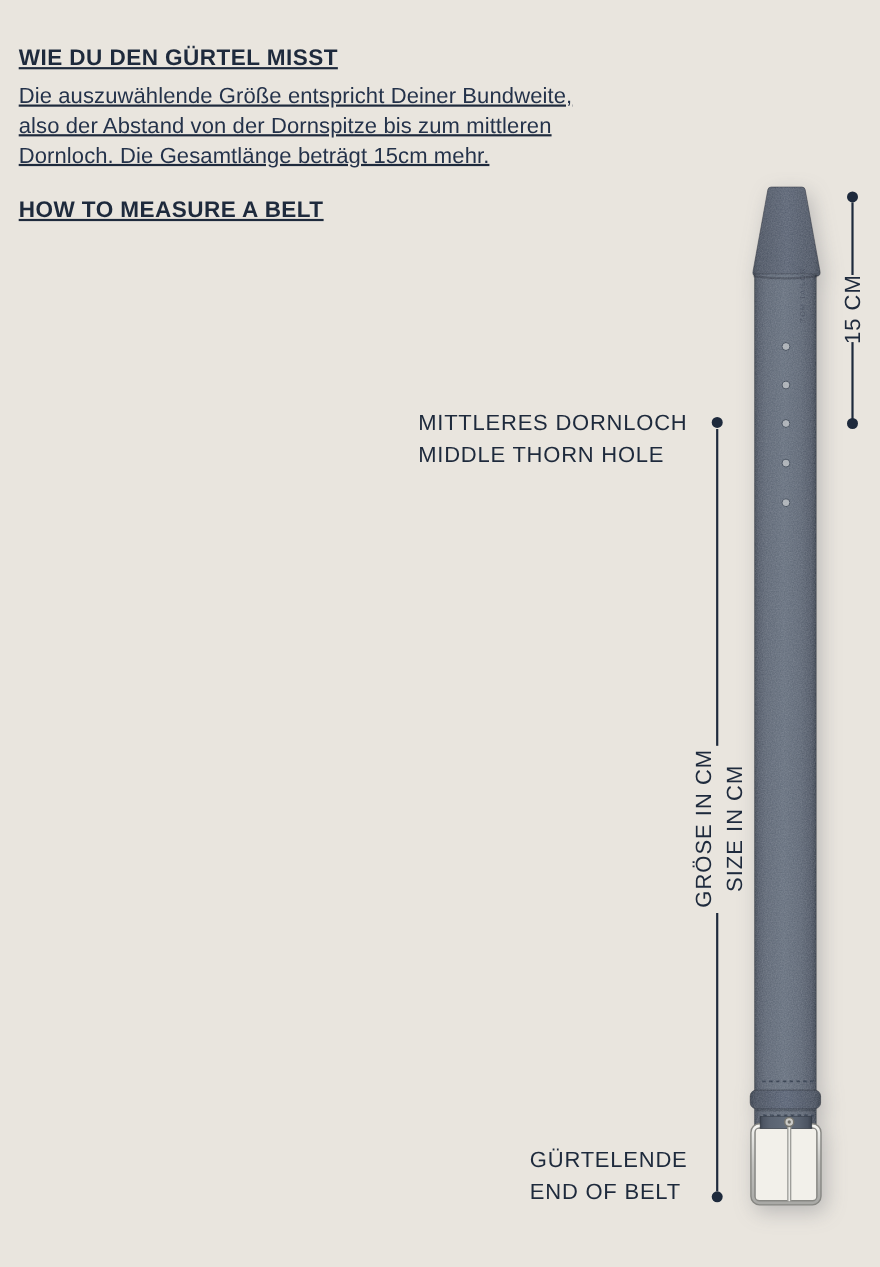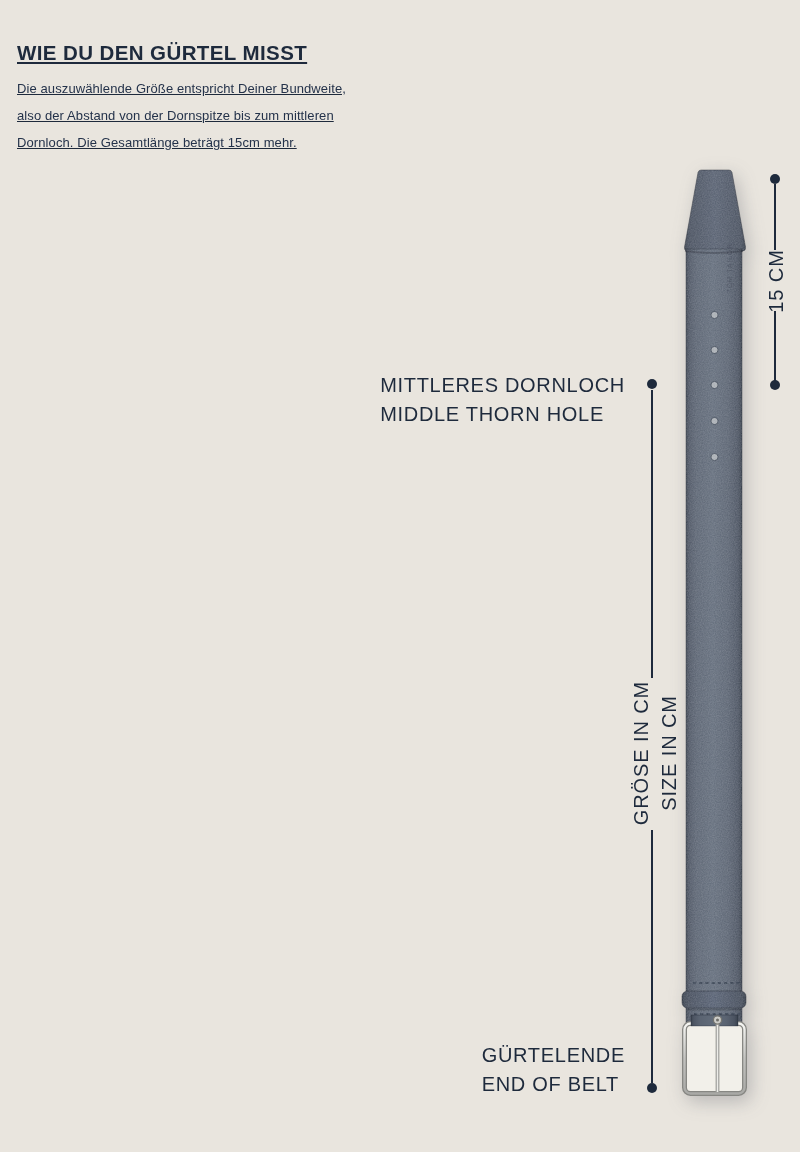--- a/index.html
+++ b/index.html
@@ -13,21 +13,21 @@
   }
   
   .copy{position:absolute;left:17px;text-decoration:underline;}
   .copy h2{
     margin:0 0 10px 0;
     font-size:20.5px;line-height:24px;
     font-weight:700;letter-spacing:.4px;
     white-space:nowrap;
   }
   .copy .line{
-    font-size:13px;line-height:27px;
+    font-size:20px;line-height:27px;
     font-weight:400;letter-spacing:.1px;
     white-space:nowrap;color:#24324a;
   }
   #de-block{top:41px;}
   #en-block{top:179px;}
 
   
   .vline{position:absolute;width:2px;background:#1e2a3c;}
   .dot{position:absolute;width:10px;height:10px;border-radius:50%;background:#1e2a3c;}
   .vtext{
@@ -70,20 +70,21 @@
 <div id="stage">
 
   <section class="copy" id="de-block">
     <h2>WIE DU DEN GÜRTEL MISST</h2>
     <div class="line">Die auszuwählende Größe entspricht Deiner Bundweite,</div>
     <div class="line">also der Abstand von der Dornspitze bis zum mittleren</div>
     <div class="line">Dornloch. Die Gesamtlänge beträgt 15cm mehr.</div>
   </section>
 
   <section class="copy" id="en-block">
+    <h2>HOW TO MEASURE A BELT</h2>
   </section>
 
   <svg id="belt-svg" viewBox="0 0 100 950" xmlns="http://www.w3.org/2000/svg">
     <defs>
       <linearGradient id="tipGrad" x1="0" y1="0" x2="1" y2="0">
         <stop offset="0" stop-color="#39414d"></stop>
           <stop offset="0.09" stop-color="#49515f"></stop>
         <stop offset="0.5" stop-color="#576070"></stop>
           <stop offset="0.91" stop-color="#49515f"></stop>
         <stop offset="1" stop-color="#39414d"></stop>

